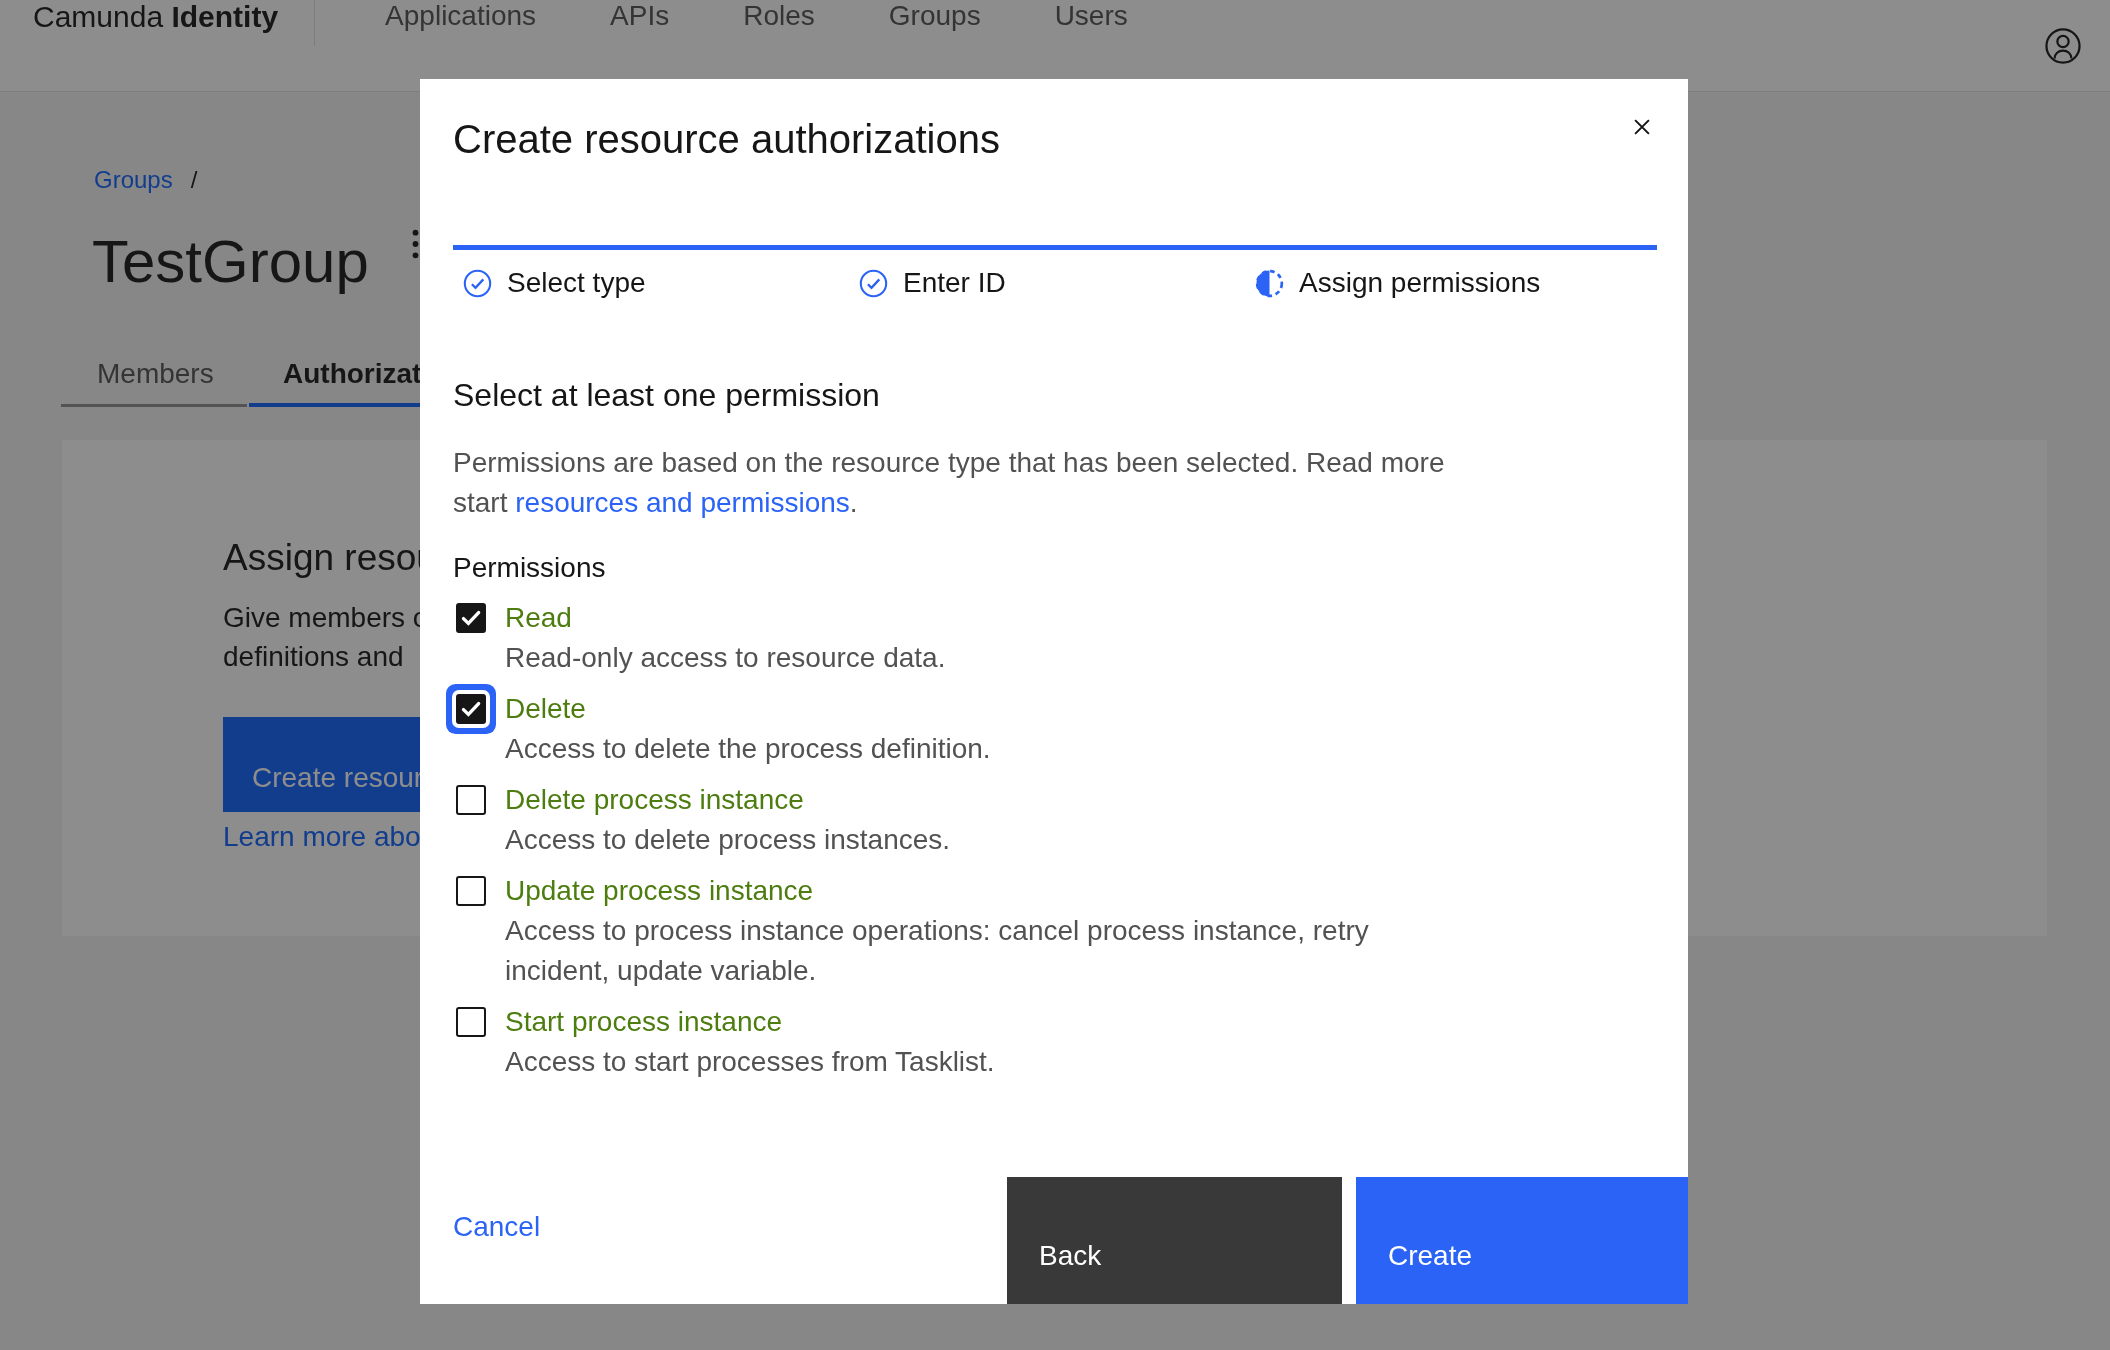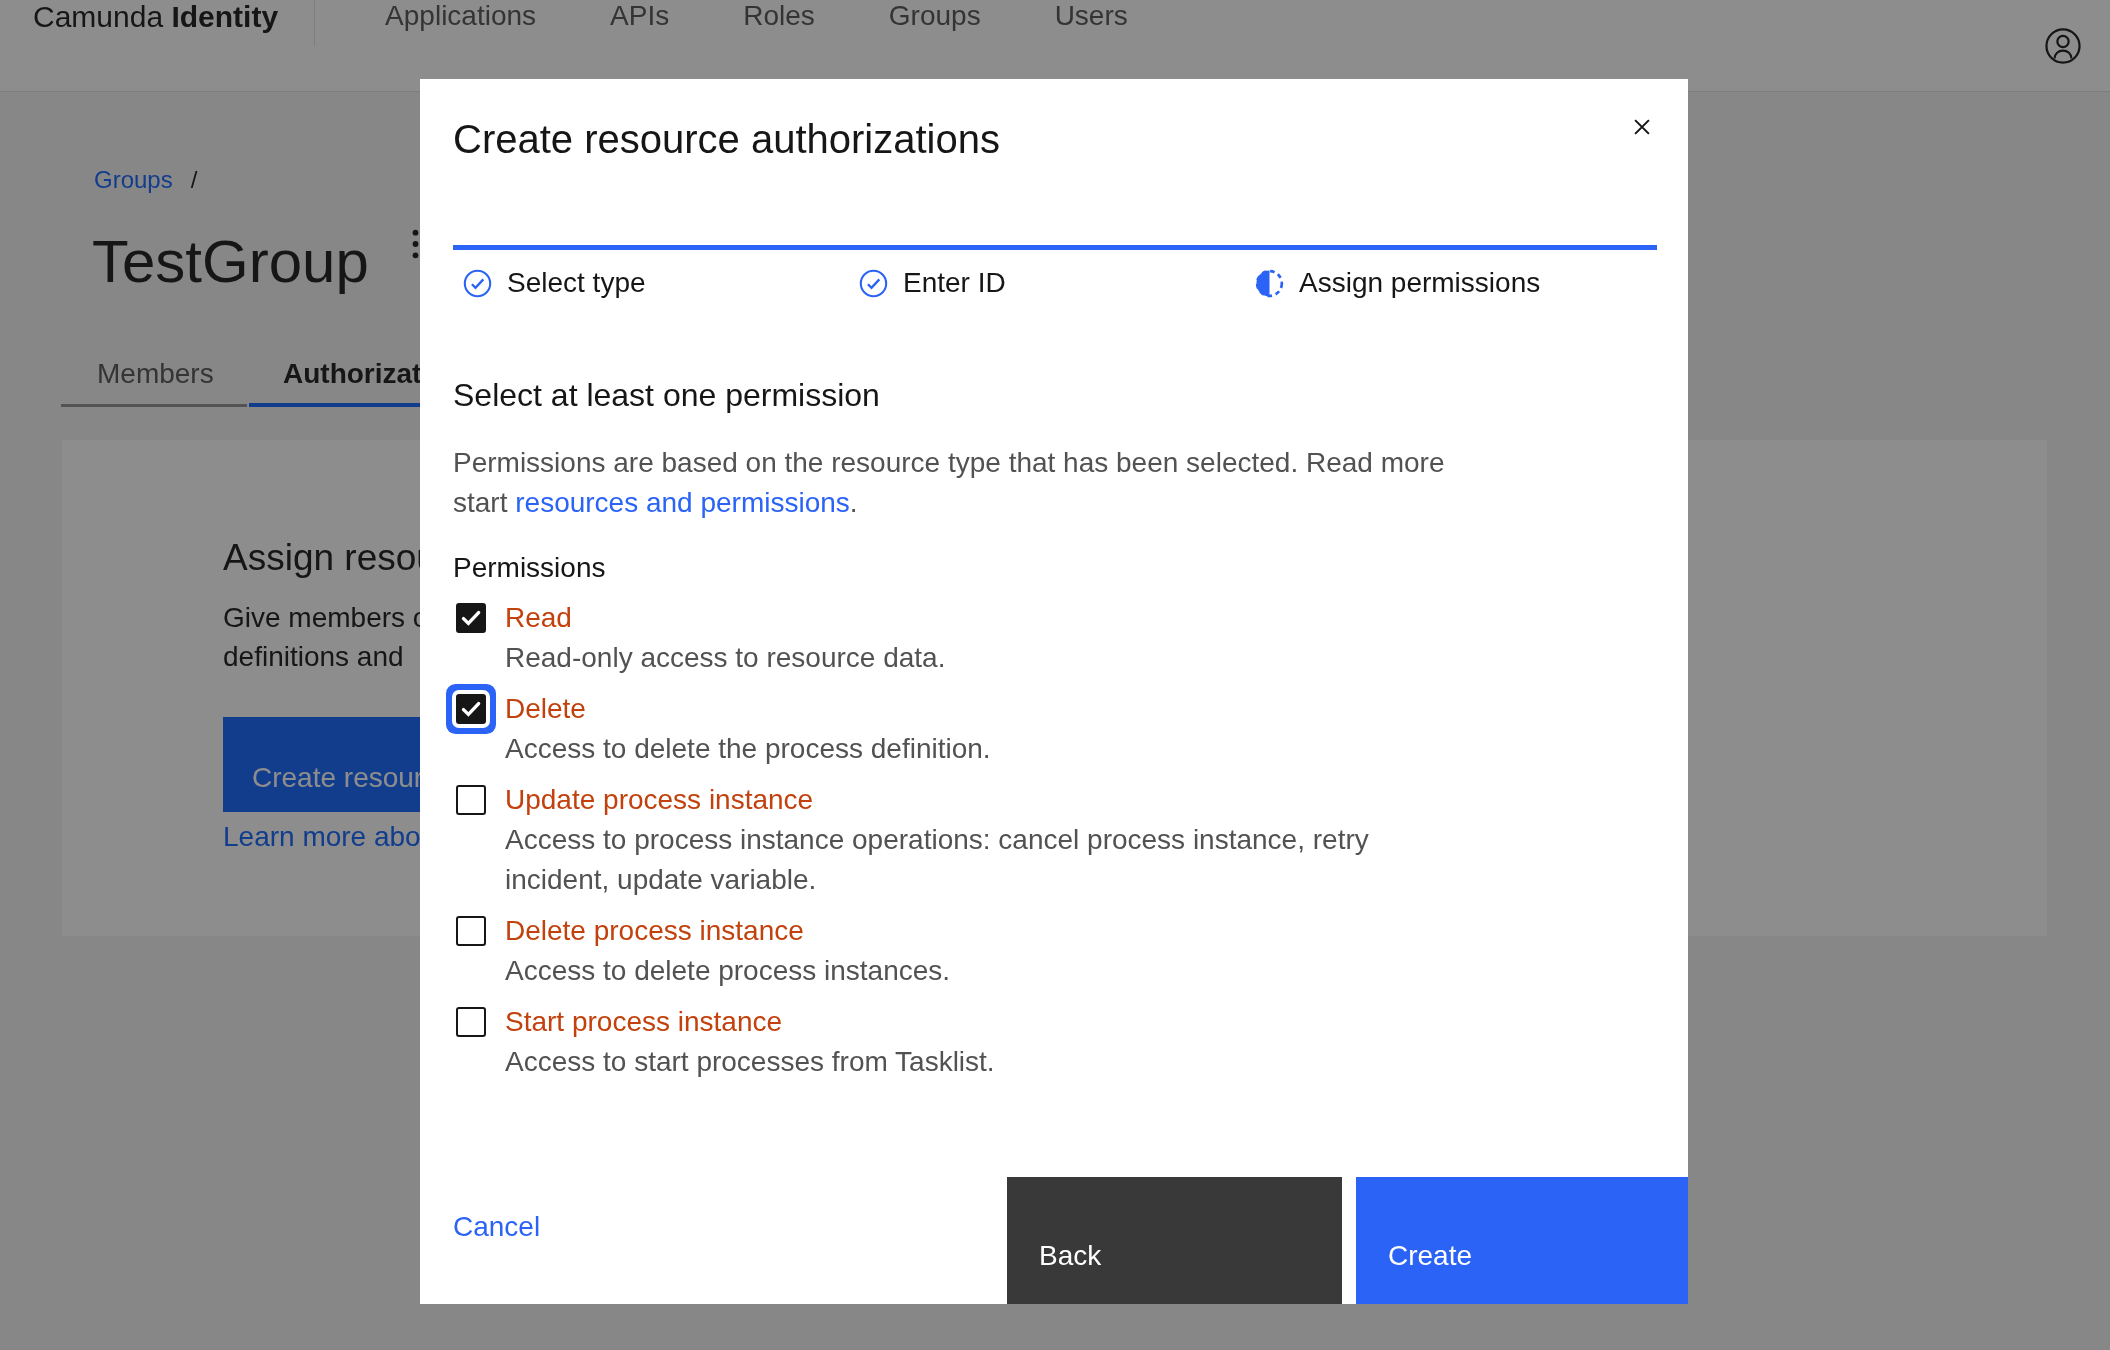--- a/index.html
+++ b/index.html
@@ -59,21 +59,21 @@
   .permissions-label { position:absolute; left:33px; top:473px; font-size:28px; color:#161616; }
 
   .perm-list { position:absolute; left:36px; top:522px; }
   .perm-item { margin-bottom:14px; }
   .perm-row { display:flex; align-items:center; gap:19px; height:34px; cursor:pointer; }
   .cbx { width:30px; height:30px; border:2px solid #161616; border-radius:3px; background:#ffffff; flex:0 0 auto; position:relative; }
   .cbx svg { display:none; position:absolute; left:-2px; top:-2px; width:30px; height:30px; }
   .cbx.checked { background:#161616; border-color:#161616; }
   .cbx.checked svg { display:block; }
   .cbx.focused { box-shadow:0 0 0 4px #ffffff, 0 0 0 10px var(--accent); }
-  .perm-label { font-size:28px; color:#c2410c; white-space:nowrap; }
+  .perm-label { font-size:28px; color:#4d7c0f; white-space:nowrap; }
   .perm-desc { margin:3px 0 0 49px; font-size:28px; line-height:40px; color:#525252; }
   .perm-desc div { white-space:nowrap; }
 
   .cancel-link { position:absolute; left:33px; top:1132px; font-size:28px; color:var(--accent); text-decoration:none; cursor:pointer; }
   .btn-footer { position:absolute; top:1098px; height:127px; border:none; color:#ffffff; font-size:28px;
                 text-align:left; padding:30px 0 0 32px; font-family:inherit; cursor:pointer; }
   .btn-back { left:587px; width:335px; background:var(--btn-secondary); }
   .btn-create { left:936px; width:332px; background:var(--accent); }
 </style>
 </head>
@@ -205,34 +205,34 @@
             </span>
           <span class="perm-label">Delete</span>
         </div>
         <div class="perm-desc">
             <div>Access to delete the process definition.</div>
           </div>
       </div>
       <div class="perm-item">
         <div class="perm-row">
           <span class="cbx"></span>
+          <span class="perm-label">Delete process instance</span>
+        </div>
+        <div class="perm-desc">
+            <div>Access to delete process instances.</div>
+          </div>
+      </div>
+      <div class="perm-item">
+        <div class="perm-row">
+          <span class="cbx"></span>
           <span class="perm-label">Update process instance</span>
         </div>
         <div class="perm-desc">
             <div>Access to process instance operations: cancel process instance, retry</div>
             <div>incident, update variable.</div>
-          </div>
-      </div>
-      <div class="perm-item">
-        <div class="perm-row">
-          <span class="cbx"></span>
-          <span class="perm-label">Delete process instance</span>
-        </div>
-        <div class="perm-desc">
-            <div>Access to delete process instances.</div>
           </div>
       </div>
       <div class="perm-item">
         <div class="perm-row">
           <span class="cbx"></span>
           <span class="perm-label">Start process instance</span>
         </div>
         <div class="perm-desc">
             <div>Access to start processes from Tasklist.</div>
           </div>

